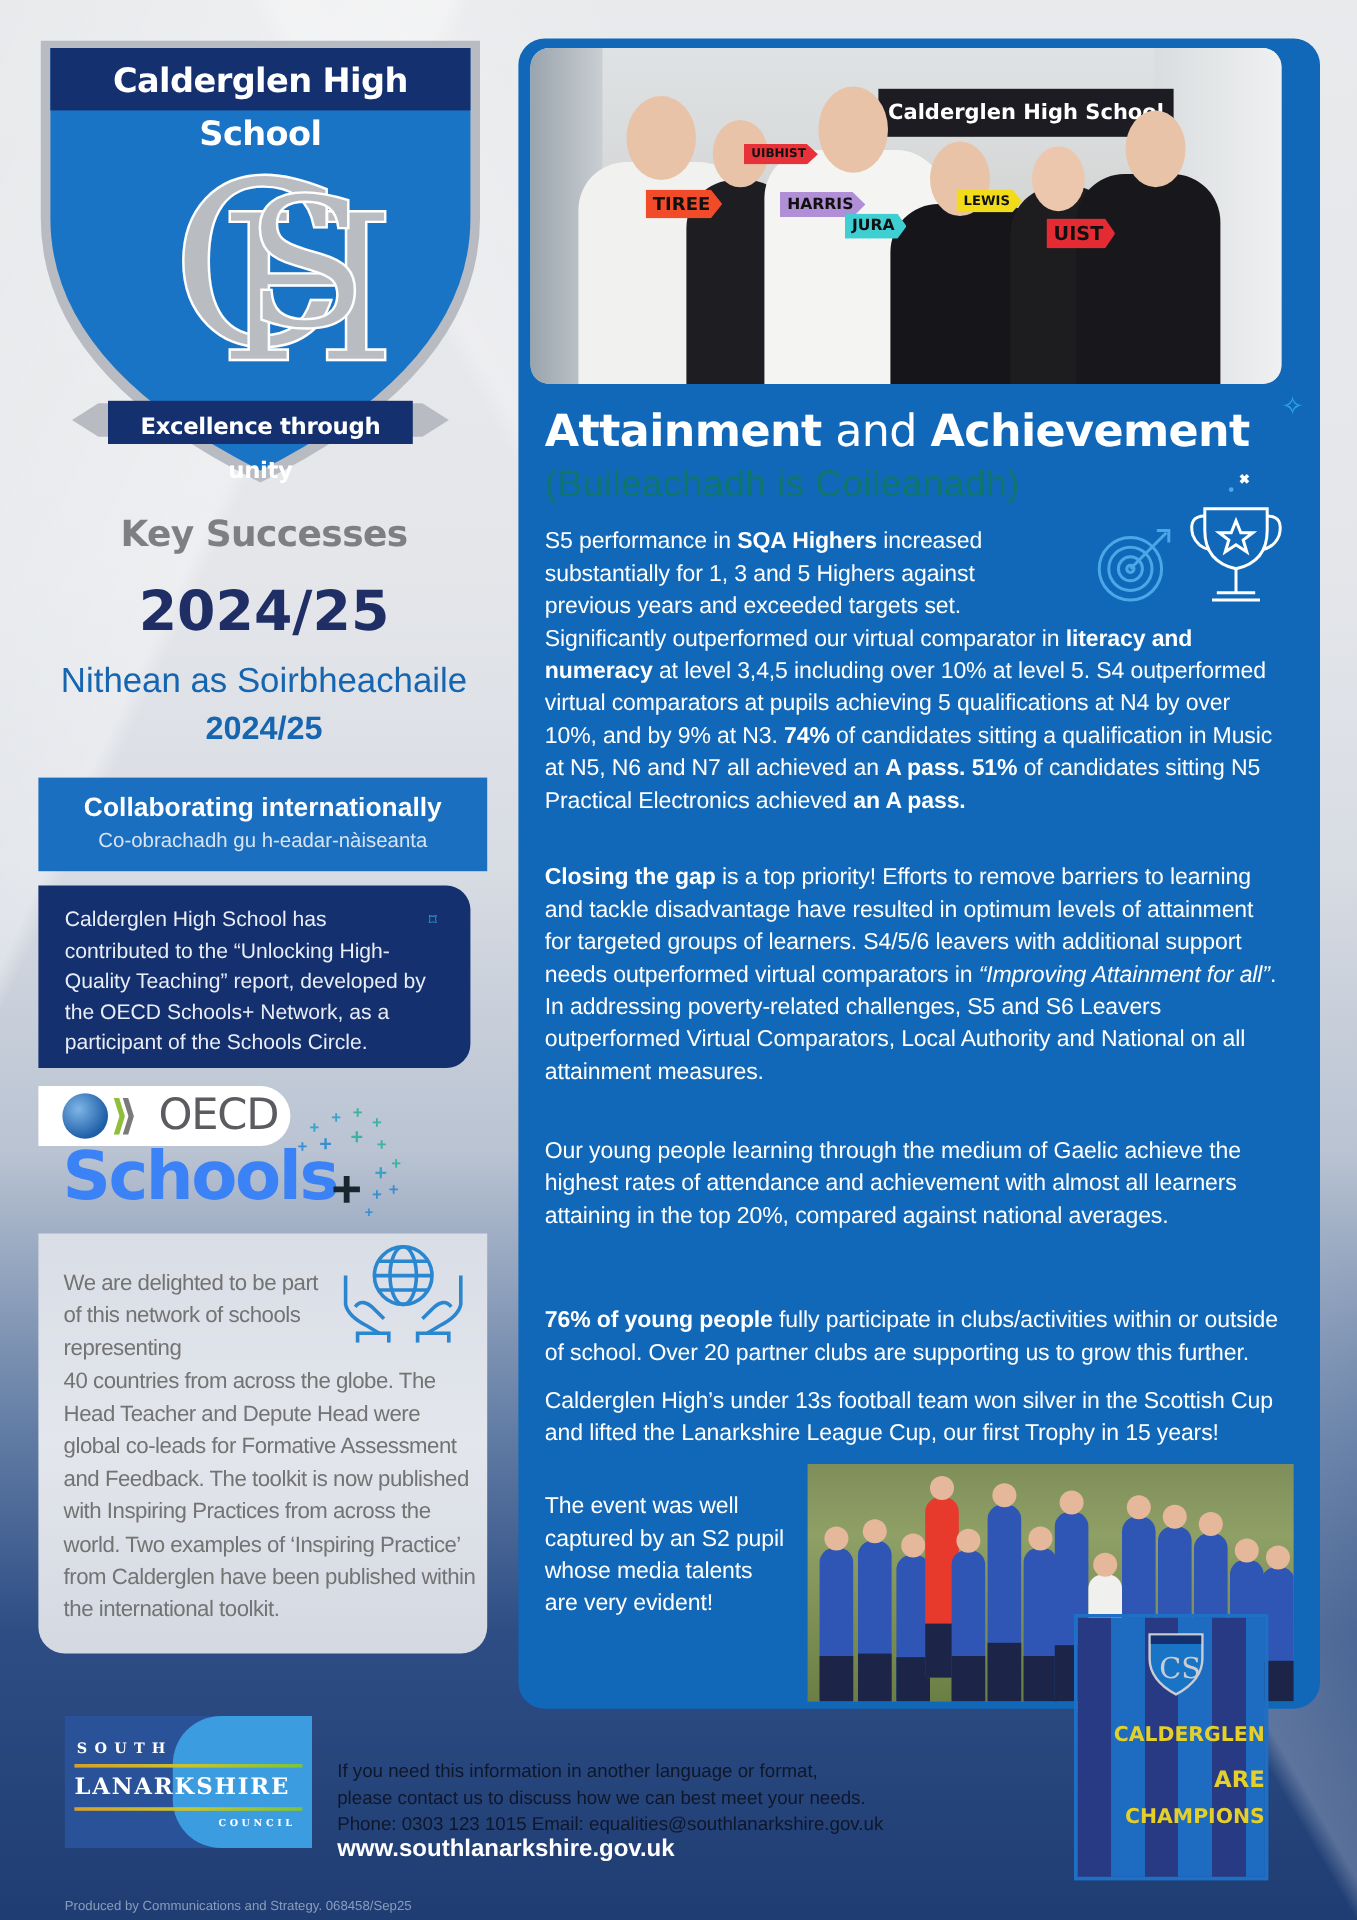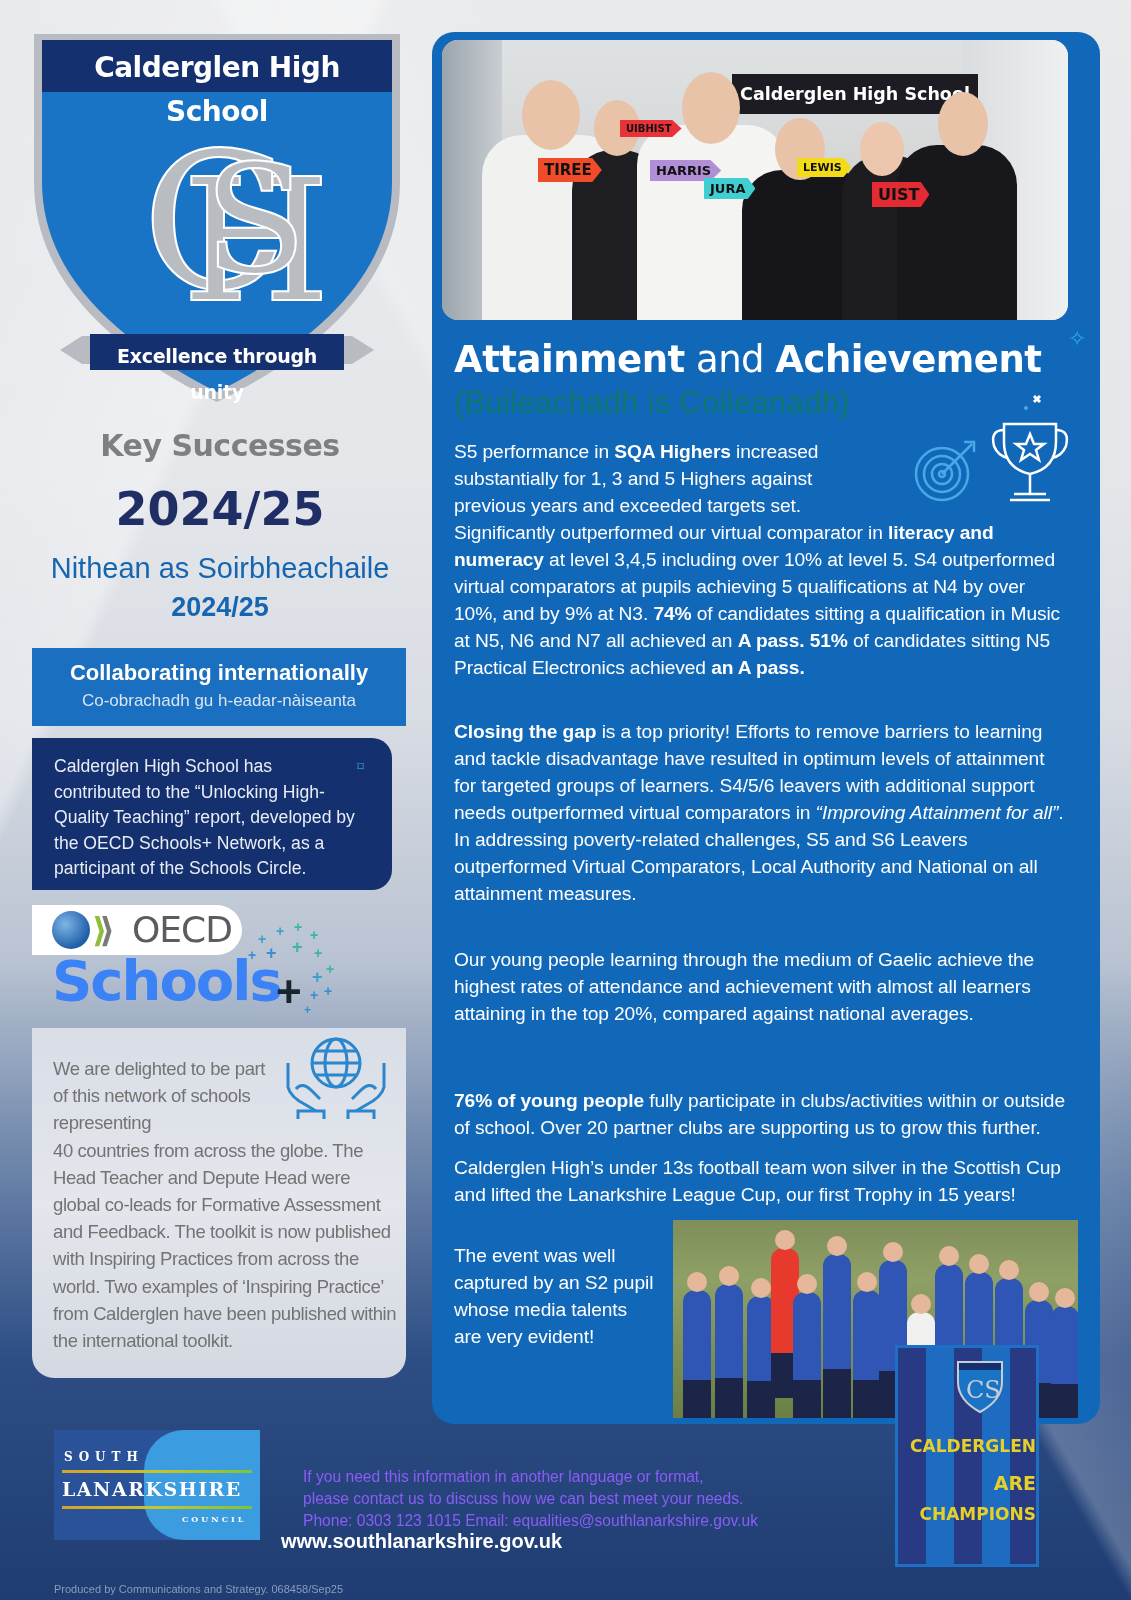--- a/index.html
+++ b/index.html
@@ -136,36 +136,36 @@
 
   .team-photo {
     position: absolute; left: 673px; top: 1220px; width: 405px; height: 198px; overflow: hidden;
     background: linear-gradient(180deg, #7f8e5a 0%, #8fa066 30%, #6b7f45 100%);
   }
   .player { position: absolute; width: 28px; background: #2f55b5; border-radius: 12px 12px 2px 2px; }
   .player .h { position: absolute; left: 4px; top: -18px; width: 20px; height: 20px; border-radius: 50%; background: #e6b89b; }
   .player .shorts { position: absolute; left: 0; right: 0; bottom: 0; height: 30%; background: #1c2448; }
 
   .champ-banner {
-    position: absolute; left: 895px; top: 1345px; width: 144px; height: 222px; border: 3px solid #1e70c6;
+    position: absolute; left: 895px; top: 1345px; width: 162px; height: 222px; border: 3px solid #1e70c6;
     background: repeating-linear-gradient(90deg, #293a84 0 28px, #1d6cc2 28px 56px);
   }
   .champ-banner .mini-crest { position: absolute; left: 58px; top: 12px; width: 48px; height: 54px; }
   .champ-banner .ct { position: absolute; left: 0; width: 100%; text-align: right; color: #e5d02a; font-weight: 700; font-family: "DejaVu Sans", sans-serif; }
 
   
   .slc-logo { position: absolute; left: 54px; top: 1430px; width: 206px; height: 110px; background: #2a5298; overflow: hidden; }
   .slc-logo .wave { position: absolute; left: 90px; top: 0; width: 130px; height: 110px; background: #3b9ce0; border-radius: 40px 0 0 40px; }
   .slc-logo .s1, .slc-logo .s2, .slc-logo .s3 { position: absolute; font-family: "DejaVu Serif", serif; color: #fff; font-weight: 700; }
   .slc-logo .s1 { left: 10px; top: 20px; font-size: 12px; letter-spacing: 6px; }
   .slc-logo .s2 { left: 8px; top: 48px; font-size: 19px; letter-spacing: 1.5px; }
   .slc-logo .s3 { left: 128px; top: 84px; font-size: 8px; letter-spacing: 3px; }
   .slc-logo .line { position: absolute; left: 8px; width: 190px; height: 3px; background: linear-gradient(90deg, #d6a02b, #c8c42c, #7cc43a); }
 
-  .foot-text { position: absolute; left: 281px; top: 1466px; color: #8b5cf6; font-size: 15.6px; line-height: 22px; font-family: "Liberation Sans", sans-serif; margin-left: 22px; }
+  .foot-text { position: absolute; left: 281px; top: 1466px; color: #0f172a; font-size: 15.6px; line-height: 22px; font-family: "Liberation Sans", sans-serif; }
   .foot-url { position: absolute; left: 281px; top: 1530px; color: #fff; font-size: 20px; font-weight: 700; font-family: "Liberation Sans", sans-serif; }
   .produced { position: absolute; left: 54px; top: 1583px; color: #8a9cbc; font-size: 11px; font-family: "Liberation Sans", sans-serif; }
 </style>
 </head>
 <body>
 
 <div class="bg-diag"></div>
 
 <div class="crest">
   <svg viewBox="0 0 370 372">

